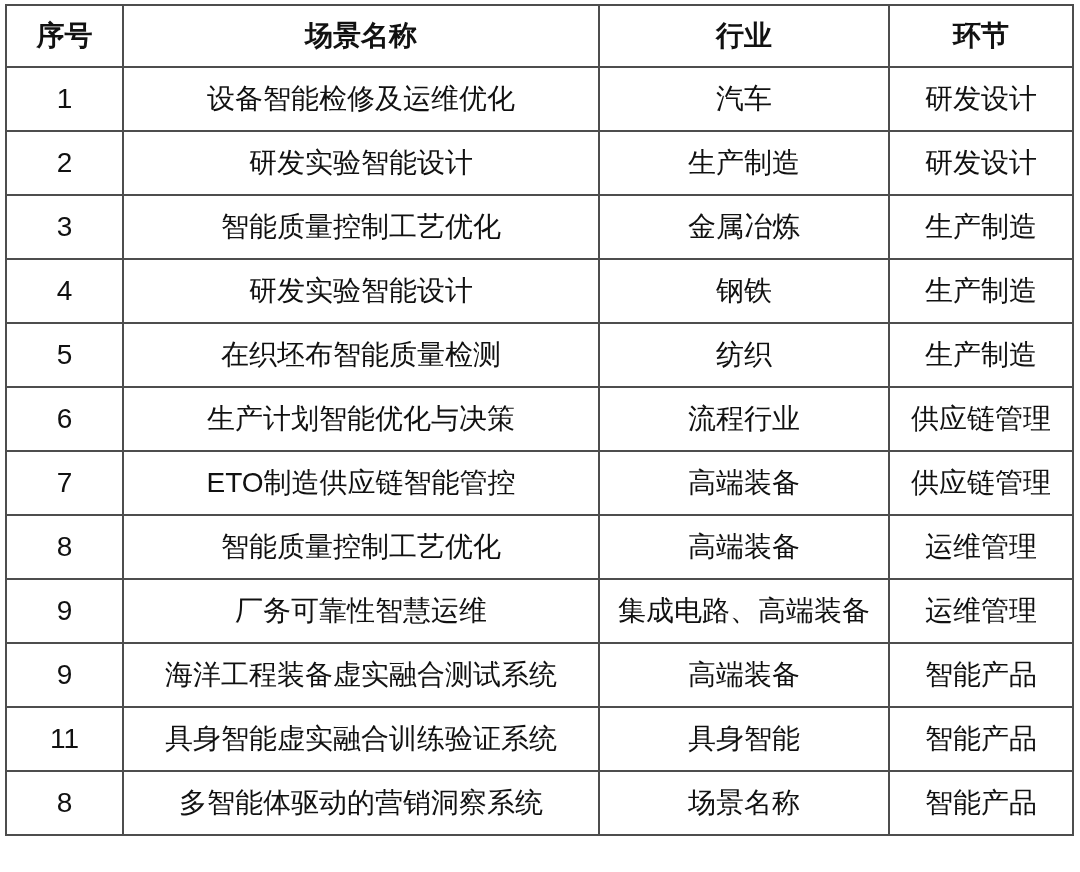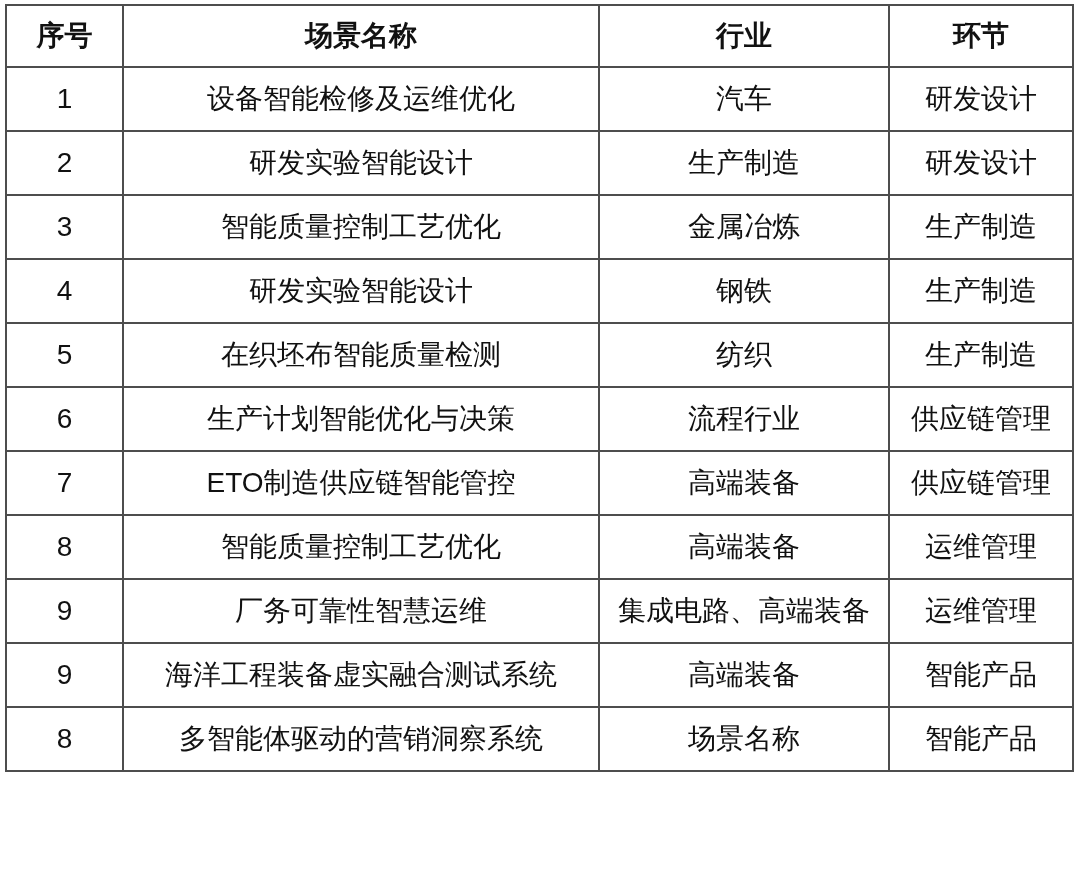--- a/index.html
+++ b/index.html
@@ -120,20 +120,26 @@
           <td>集成电路、高端装备</td>
           <td>运维管理</td>
         </tr>
         <tr>
           <td>9</td>
           <td>海洋工程装备虚实融合测试系统</td>
           <td>高端装备</td>
           <td>智能产品</td>
         </tr>
         <tr>
+          <td>11</td>
+          <td>具身智能虚实融合训练验证系统</td>
+          <td>具身智能</td>
+          <td>智能产品</td>
+        </tr>
+        <tr>
           <td>8</td>
           <td>多智能体驱动的营销洞察系统</td>
           <td>场景名称</td>
           <td>智能产品</td>
         </tr>
       </tbody>
   </table>
 </div>
 
 </body></html>

